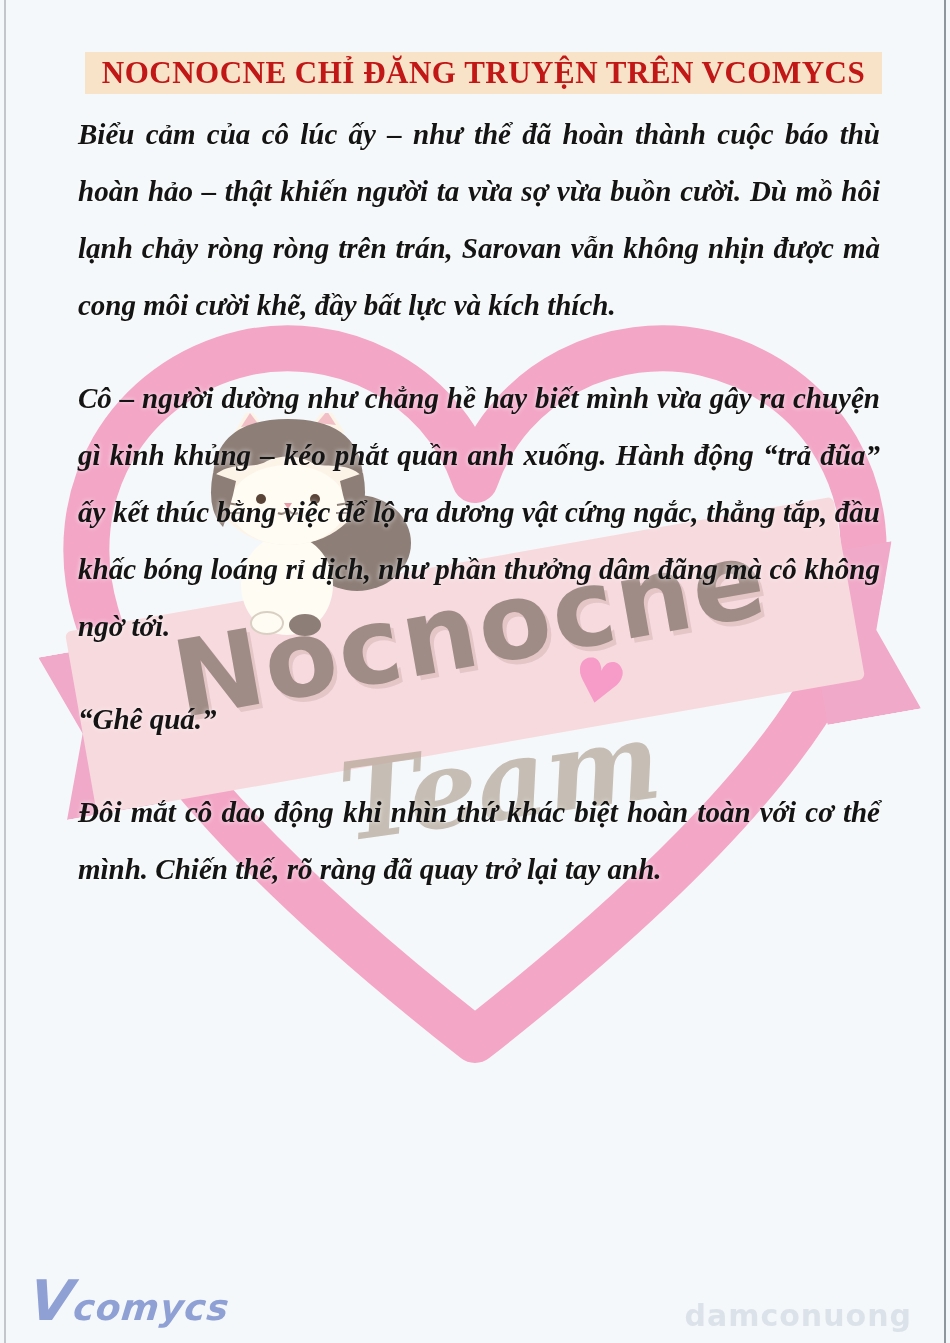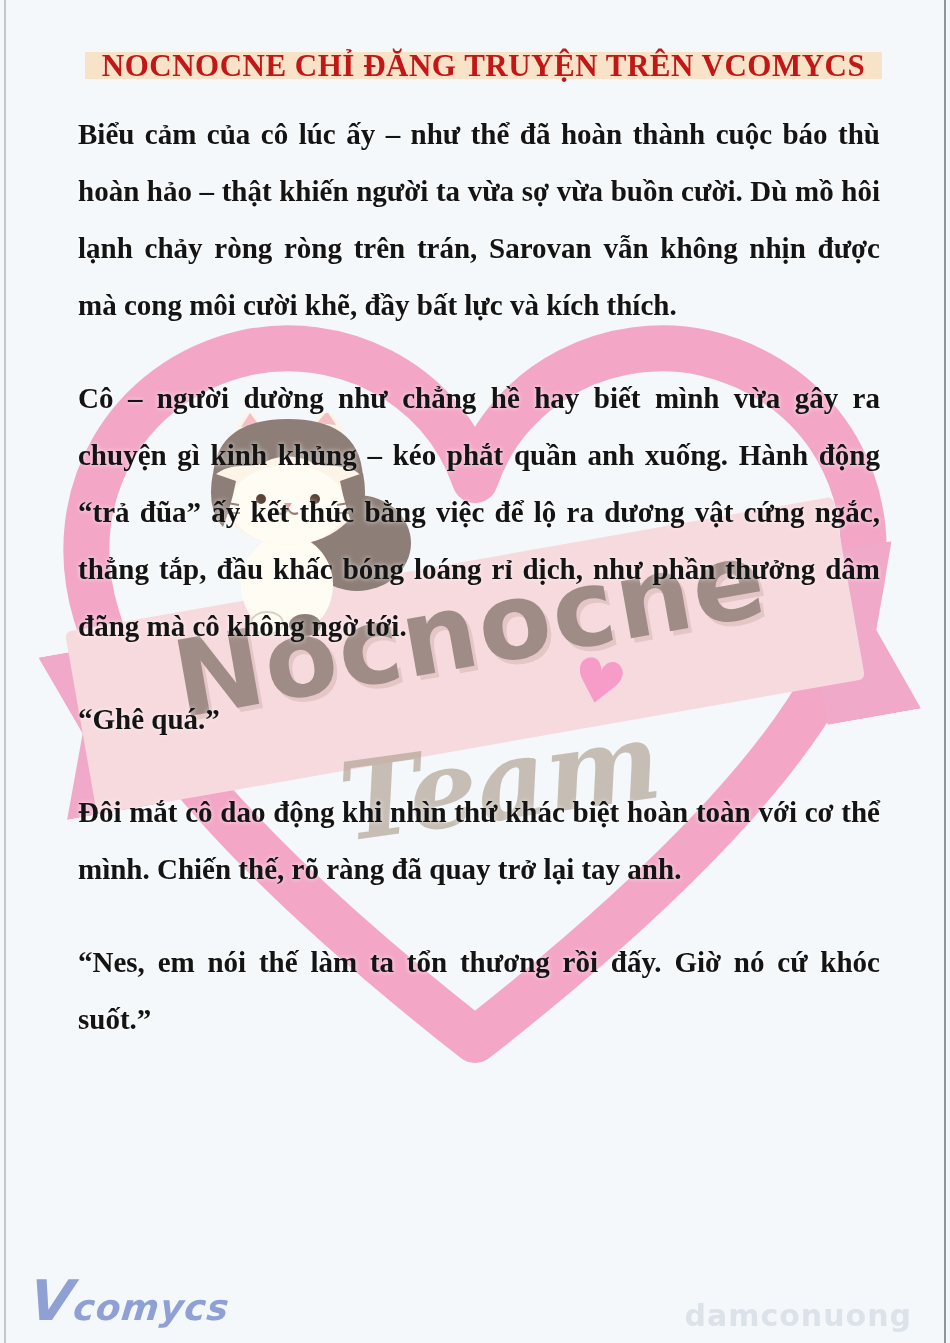--- a/index.html
+++ b/index.html
@@ -63,21 +63,21 @@
     position:absolute;left:572px;top:652px;
     font-size:60px;line-height:60px;
     color:#f79cc8;
     transform:rotate(12deg);
     font-family:"DejaVu Sans", sans-serif;
   }
 
   
   .content-layer{position:absolute;inset:0;z-index:2;}
   .header-banner{
-    position:absolute;left:85px;top:52px;width:797px;height:27px;
+    position:absolute;left:85px;top:52px;width:797px;height:42px;
     background:#f8e3c9;
     display:flex;align-items:center;justify-content:center;
   }
   .header-banner span{
     font-family:"Liberation Serif", serif;
     font-weight:bold;
     font-size:31px;
     letter-spacing:.5px;
     color:#c21717;
     white-space:nowrap;
@@ -86,20 +86,21 @@
     position:absolute;left:78px;top:106px;width:802px;
   }
   .body-text p{
     margin:0 0 36px 0;
     font-size:29px;
     font-weight:bold;
     line-height:57px;
     color:#141414;
     text-align:justify;
     text-shadow:0 0 5px rgba(255,255,255,.75);
+    font-style:italic;
   }
   .footer-logo{
     position:absolute;left:30px;top:1268px;
     font-family:"DejaVu Sans", sans-serif;
     font-style:italic;
     font-weight:bold;
     font-size:36px;
     color:#8fa0d5;
     transform:skewX(-6deg);
     letter-spacing:1px;
@@ -174,19 +175,18 @@
   <div class="content-layer">
     <div class="header-banner">
       <span>NOCNOCNE CHỈ ĐĂNG TRUYỆN TRÊN VCOMYCS</span>
     </div>
 
     <div class="body-text">
       <p>Biểu cảm của cô lúc ấy – như thể đã hoàn thành cuộc báo thù hoàn hảo – thật khiến người ta vừa sợ vừa buồn cười. Dù mồ hôi lạnh chảy ròng ròng trên trán, Sarovan vẫn không nhịn được mà cong môi cười khẽ, đầy bất lực và kích thích.</p>
       <p>Cô – người dường như chẳng hề hay biết mình vừa gây ra chuyện gì kinh khủng – kéo phắt quần anh xuống. Hành động “trả đũa” ấy kết thúc bằng việc để lộ ra dương vật cứng ngắc, thẳng tắp, đầu khấc bóng loáng rỉ dịch, như phần thưởng dâm đãng mà cô không ngờ tới.</p>
       <p>“Ghê quá.”</p>
       <p>Đôi mắt cô dao động khi nhìn thứ khác biệt hoàn toàn với cơ thể mình. Chiến thế, rõ ràng đã quay trở lại tay anh.</p>
-      <p>“Nes, em nói thế làm ta tổn thương rồi đấy. Giờ nó cứ khóc suốt.”</p>
     </div>
 
     <div class="footer-logo">Vcomycs</div>
     <div class="corner-watermark">damconuong</div>
   </div>
 </div>
 
 </body></html>

